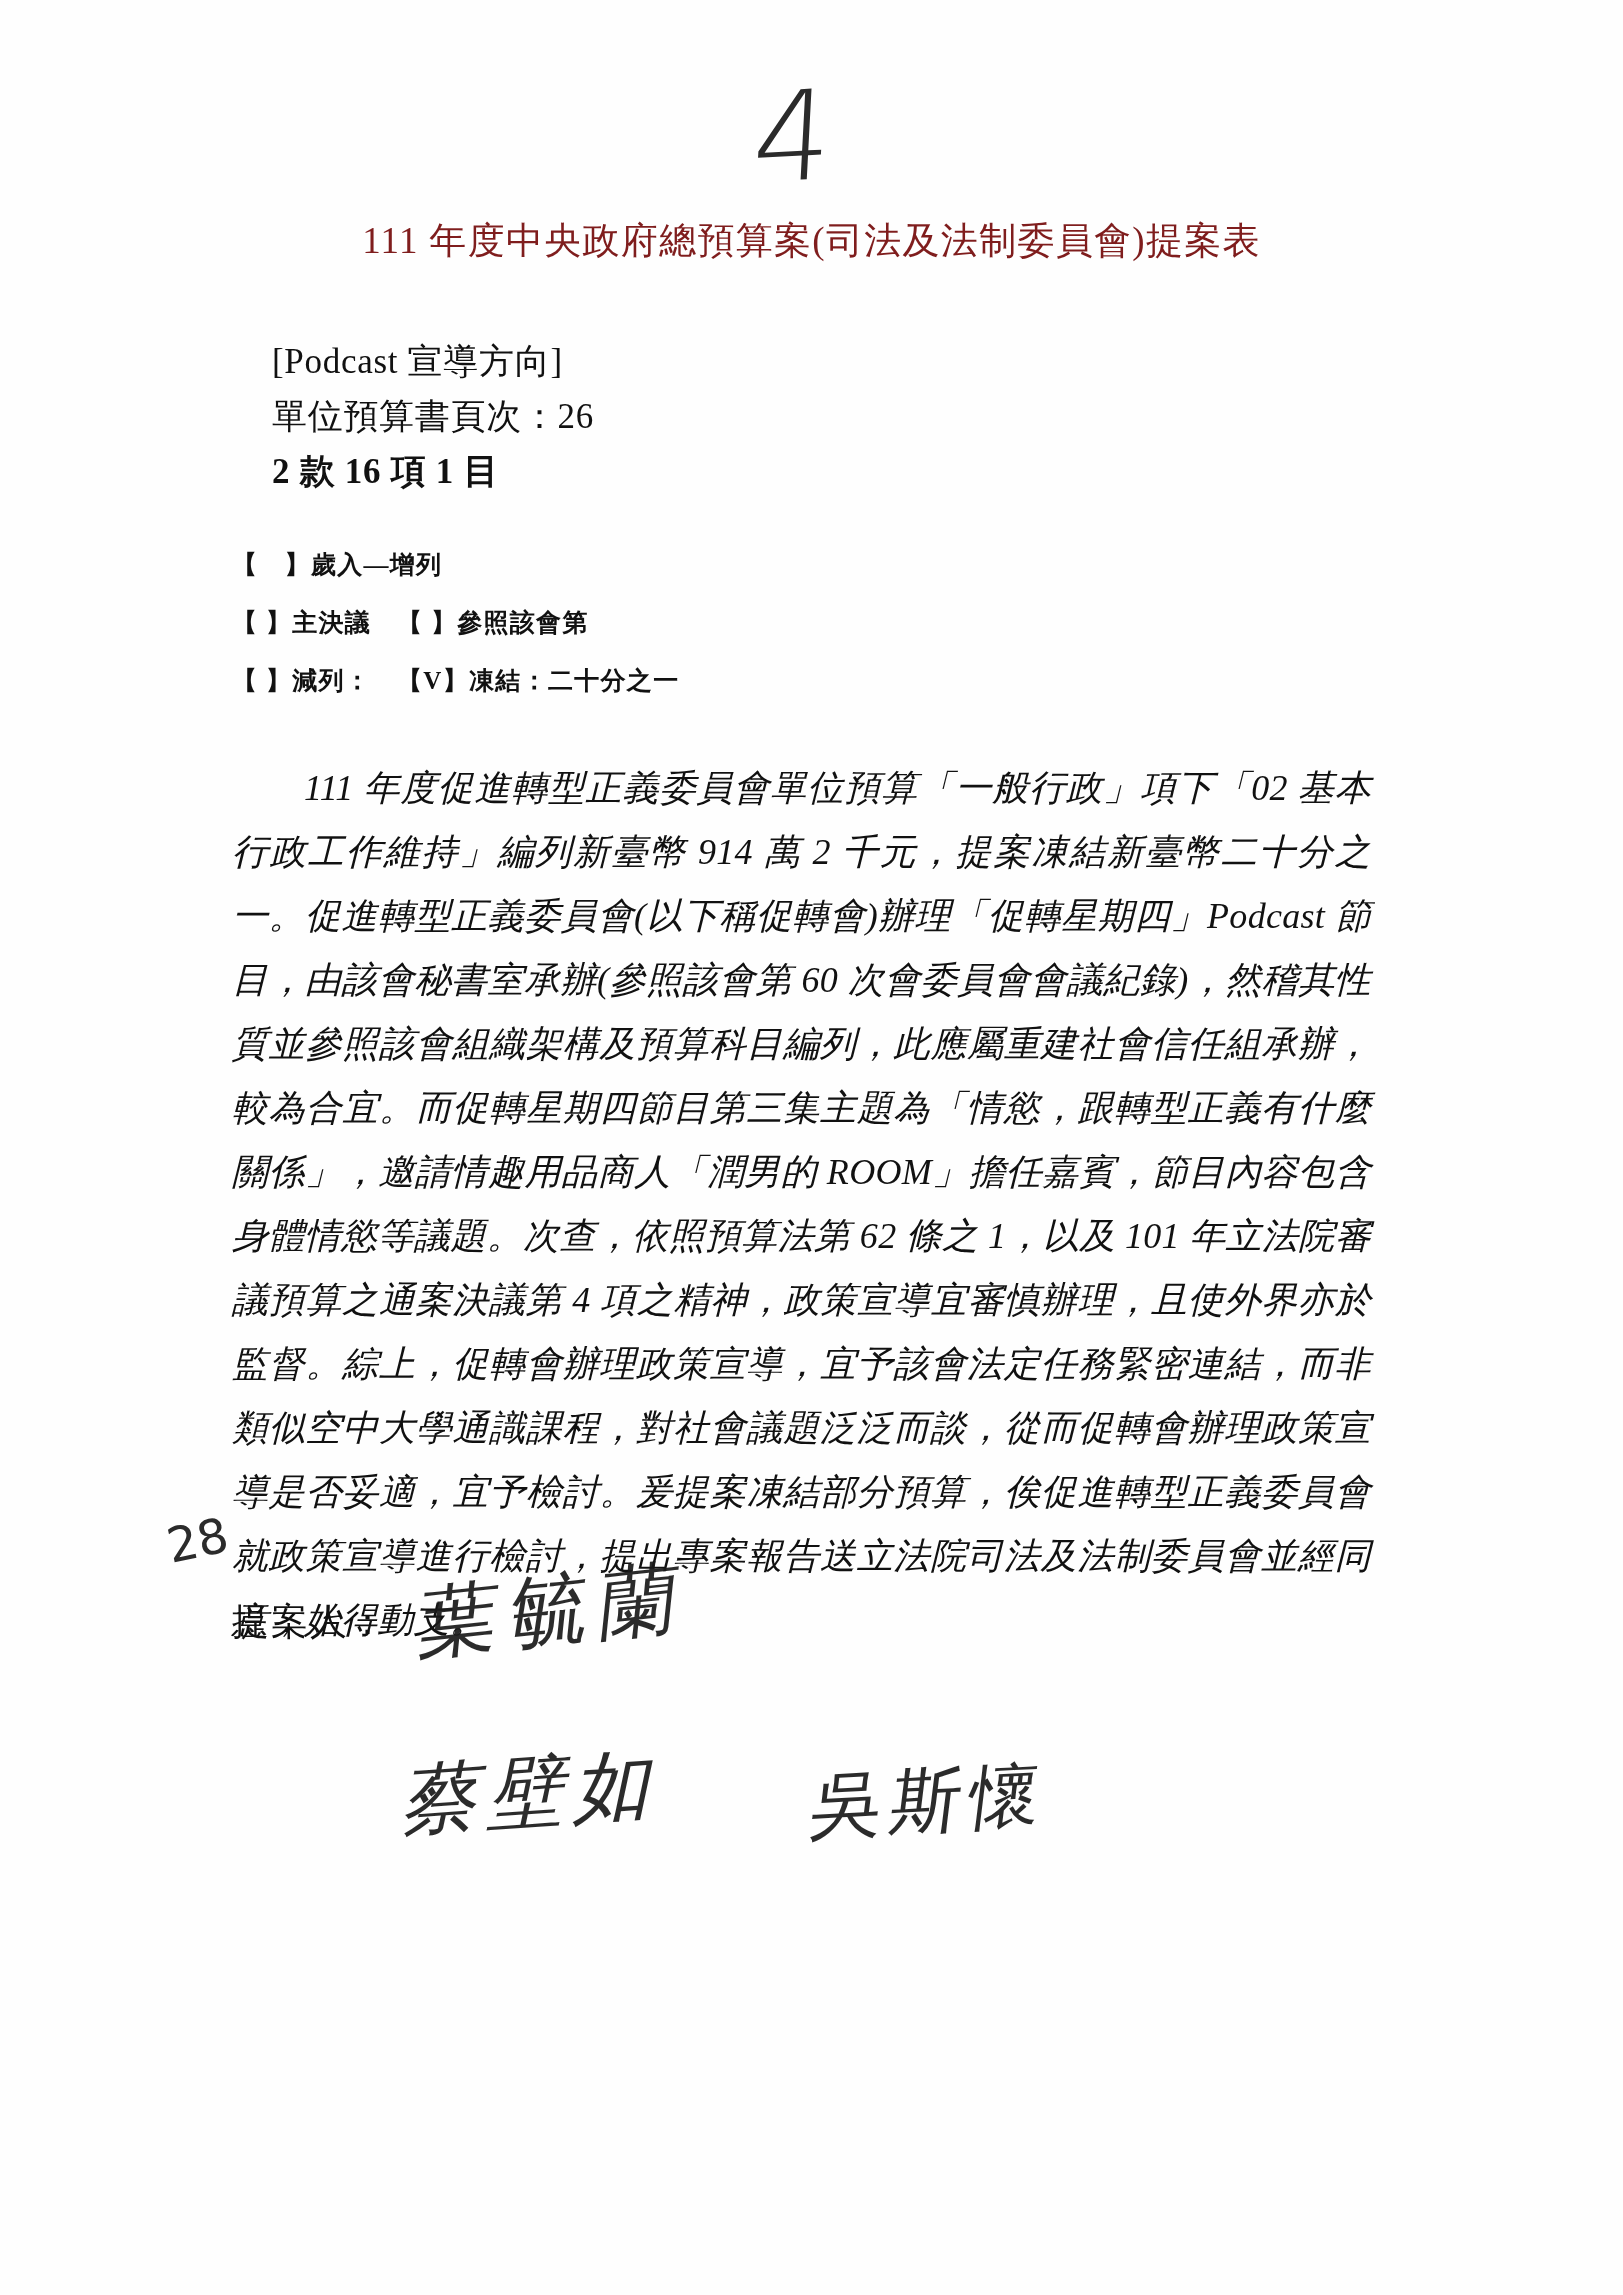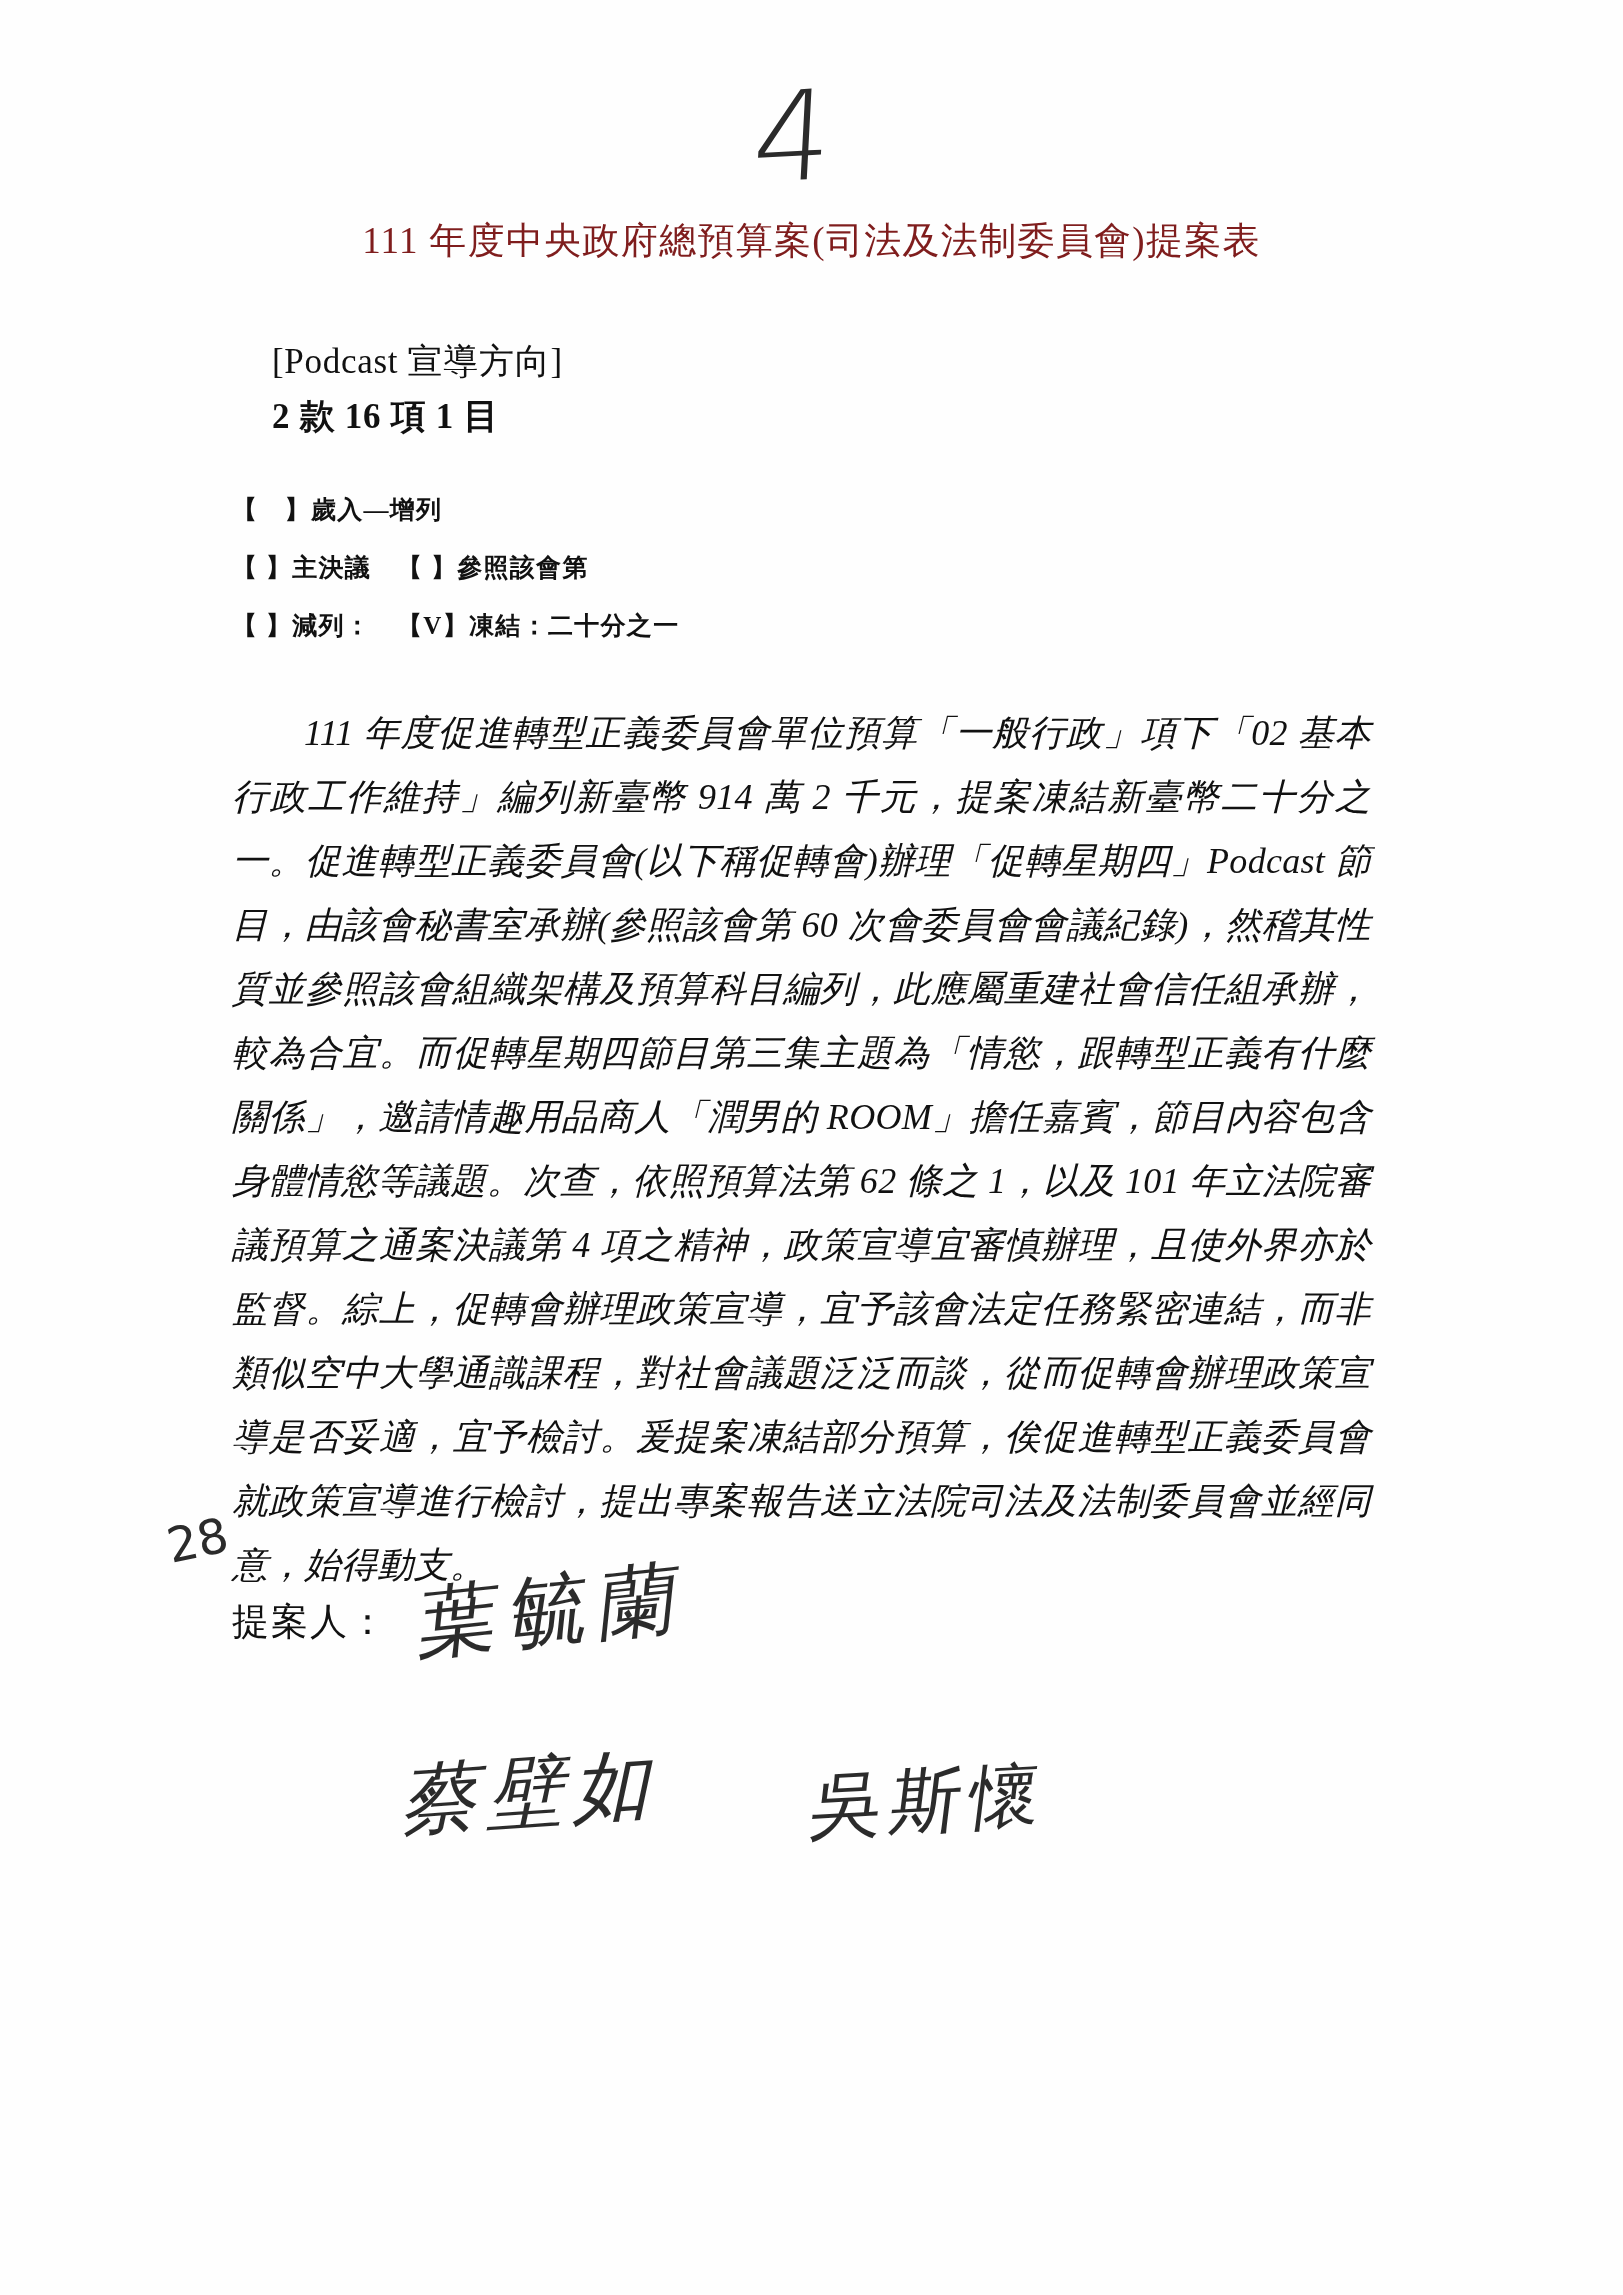--- a/index.html
+++ b/index.html
@@ -150,20 +150,21 @@
 
 <div class="page">
 
   <div class="hand-number">4</div>
 
   <div class="doc-title">111 年度中央政府總預算案(司法及法制委員會)提案表</div>
 
   <div class="body-block">
 
     <div class="meta-line">[Podcast 宣導方向]</div>
+    <div class="meta-line">單位預算書頁次：26</div>
     <div class="meta-line bold">2 款 16 項 1 目</div>
 
     <div class="checkbox-block">
 
       <div class="check-line">
         <span>【　】</span><span>歲入—增列</span>
       </div>
 
 
       <div class="check-line">

